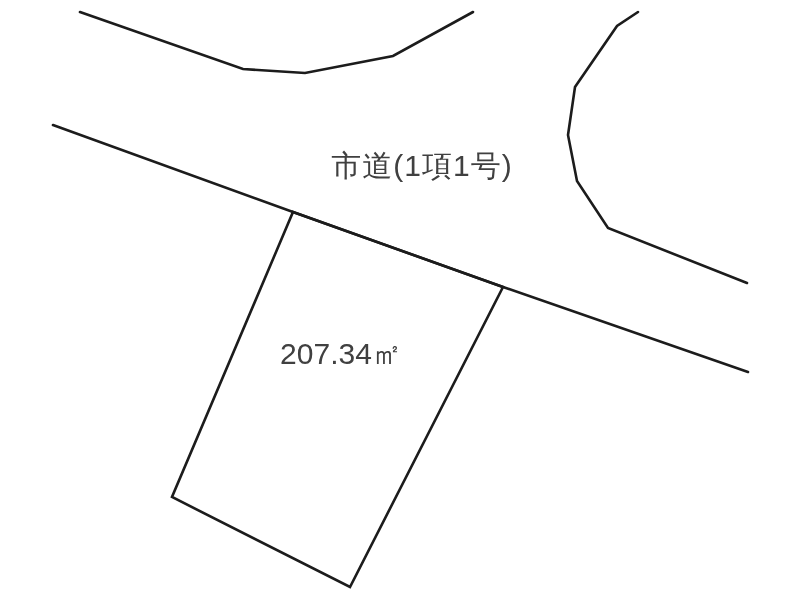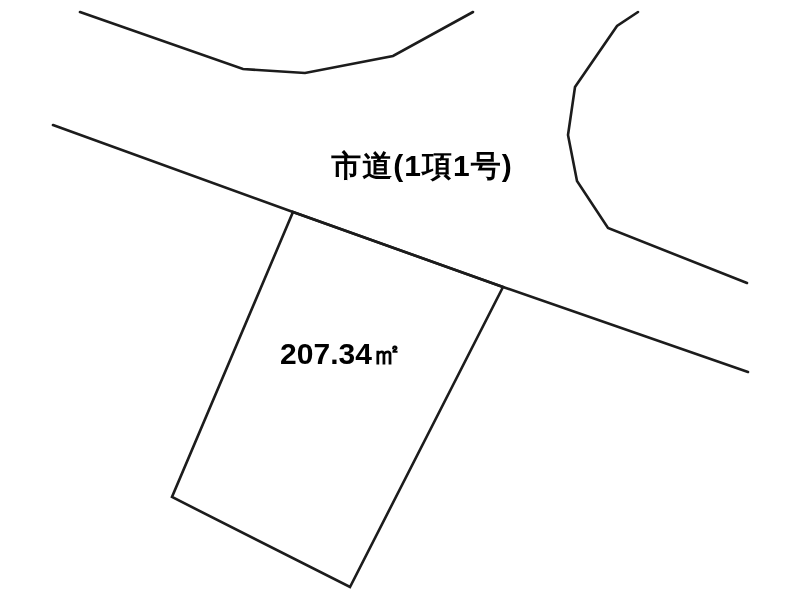--- a/index.html
+++ b/index.html
@@ -17,22 +17,22 @@
     height: 600px;
     background: #ffffff;
   }
   .plan-canvas svg {
     position: absolute;
     left: 0;
     top: 0;
   }
   .label {
     position: absolute;
-    color: #000000;
-    font-weight: 700;
+    color: #404040;
+    font-weight: 400;
     white-space: nowrap;
     transform: translateX(-50%);
   }
   .road-label {
     left: 422px;
     top: 146px;
     font-size: 30px;
     letter-spacing: 1px;
   }
   .area-label {

